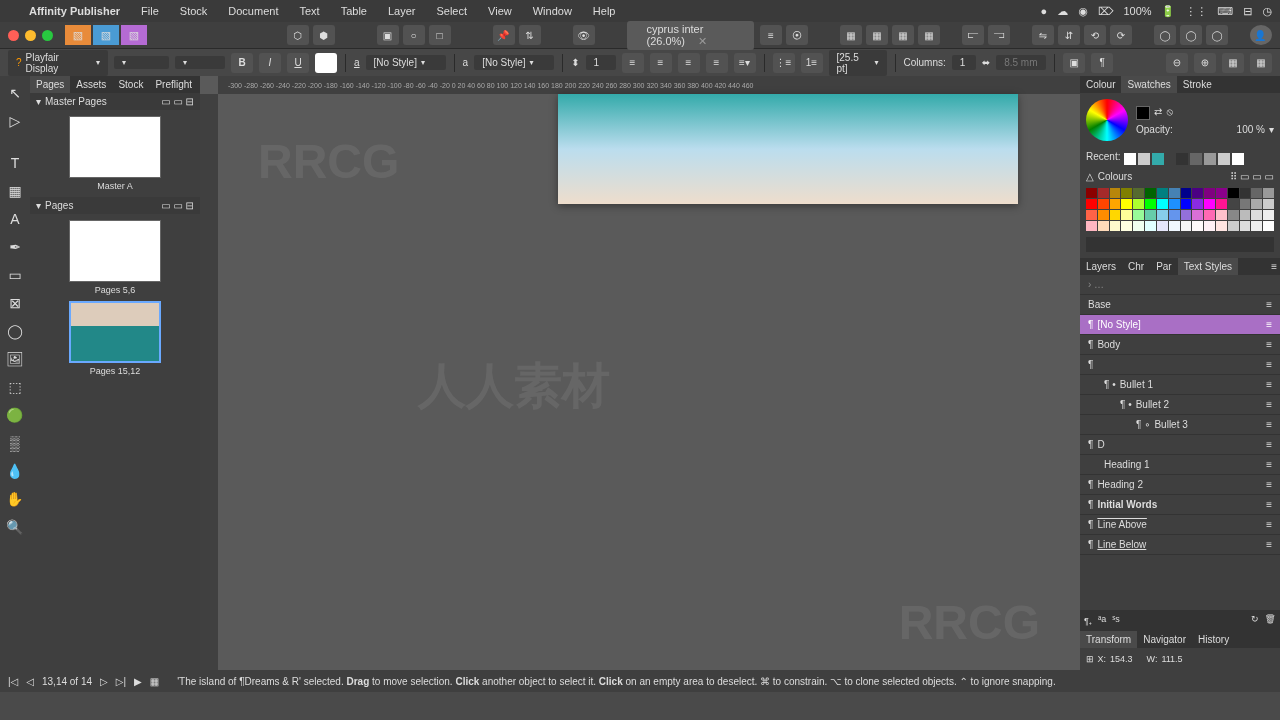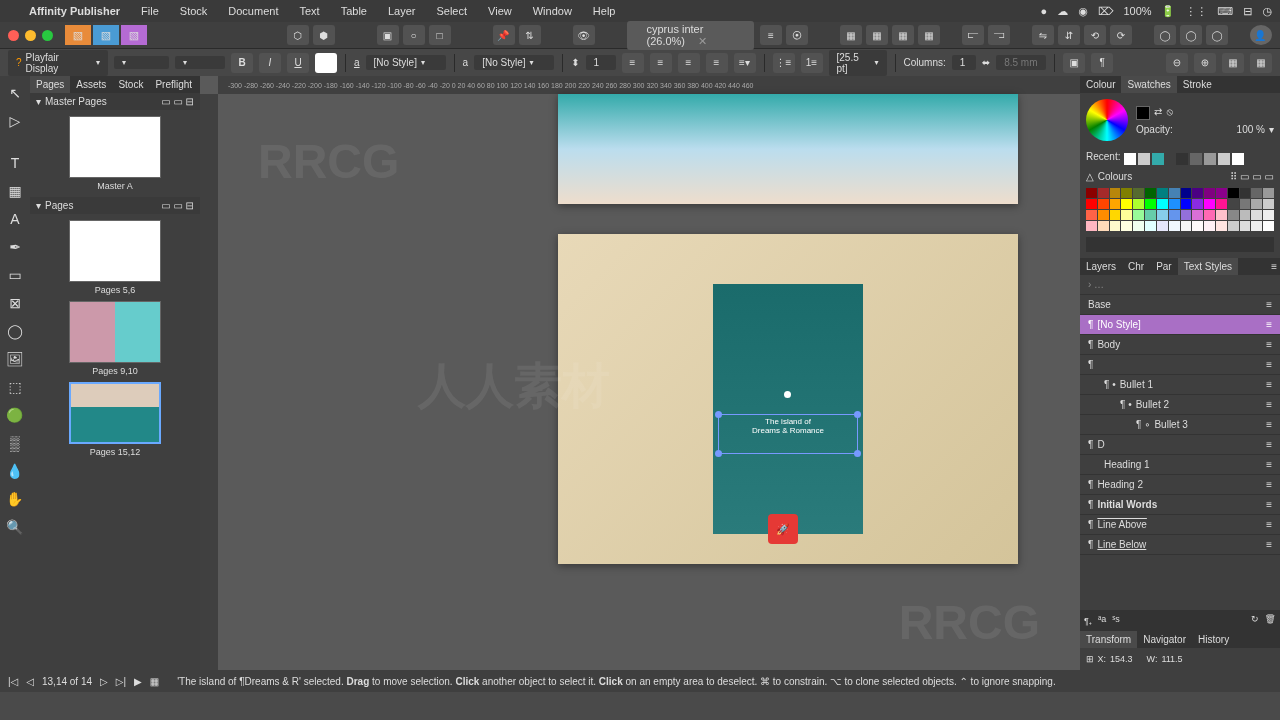--- a/index.html
+++ b/index.html
@@ -275,52 +275,33 @@
       <span>▾</span>
         <span>Pages</span>
       <span style="margin-left:auto">▭ ▭ ⊟</span>
     </div>
     <div style="overflow-y:auto;flex:1">
       <div class="page-thumb">
         <div class="thumb-img"></div>
         <div class="thumb-label">Pages 5,6</div>
       </div>
       <div class="page-thumb">
-        <div class="thumb-img" style="background:linear-gradient(90deg,#c9a 50%,#6cc 50%)"></div>
-        <div class="thumb-label">Pages 9,10</div>
-      </div>
-      <div class="page-thumb">
         <div class="thumb-img selected" style="background:linear-gradient(#dcb 40%,#288 40%)"></div>
         <div class="thumb-label">Pages 15,12</div>
       </div>
     </div>
   </div>
 
   <div class="canvas-area">
     <div class="ruler-h">
       <span style="margin-left:10px">-300 -280 -260 -240 -220 -200 -180 -160 -140 -120 -100 -80 -60 -40 -20 0 20 40 60 80 100 120 140 160 180 200 220 240 260 280 300 320 340 360 380 400 420 440 460</span>
     </div>
     <div class="ruler-v"></div>
     <div class="canvas-inner">
       <div class="spread spread1"></div>
-      <div class="spread spread2">
-        <div class="door"></div>
-        <div class="text-frame">
-          <div class="handle" style="top:-4px;left:-4px"></div>
-          <div class="handle" style="top:-4px;right:-4px"></div>
-          <div class="handle" style="bottom:-4px;left:-4px"></div>
-          <div class="handle" style="bottom:-4px;right:-4px"></div>
-          <div class="handle" style="top:-24px;left:50%;margin-left:-4px;background:#fff"></div>
-          <div style="color:#fff;font-size:8px;text-align:center;padding-top:2px">
-            <div>The island of</div>
-            <div>Dreams &amp; Romance</div>
-          </div>
-        </div>
-        <div class="rocket">🚀</div>
-      </div>
       <div class="watermark" style="top:40px;left:40px">RRCG</div>
       <div class="watermark" style="top:260px;left:200px">人人素材</div>
       <div class="watermark" style="bottom:20px;right:40px">RRCG</div>
     </div>
   </div>
 
   <div class="right-panel">
     <div class="rp-tabs">
       <div class="rp-tab">Colour</div>
       <div class="rp-tab active">Swatches</div>

